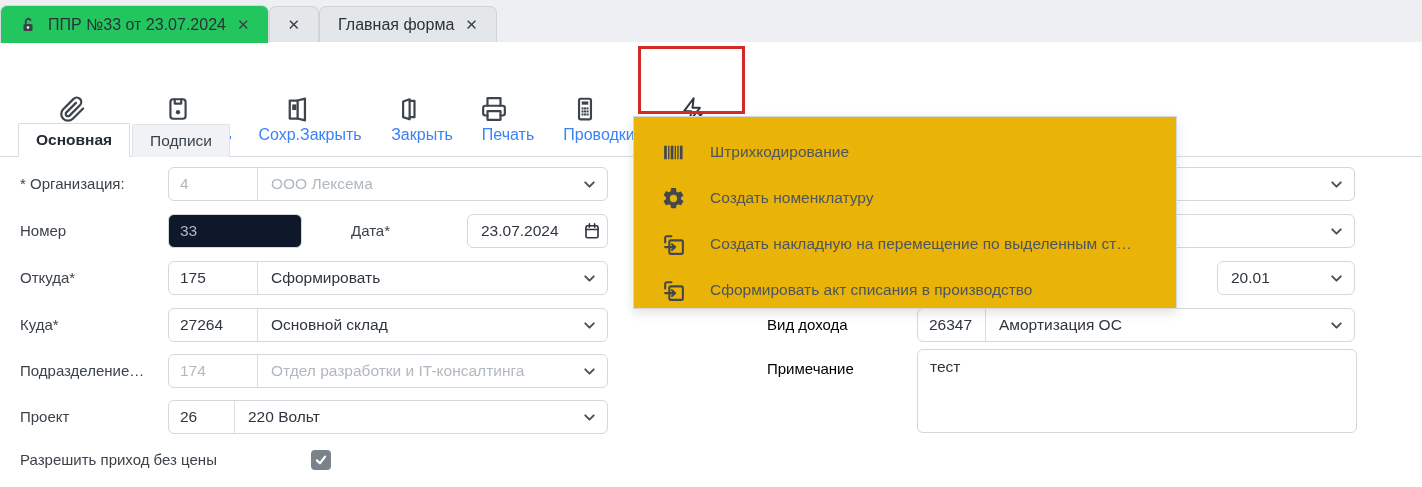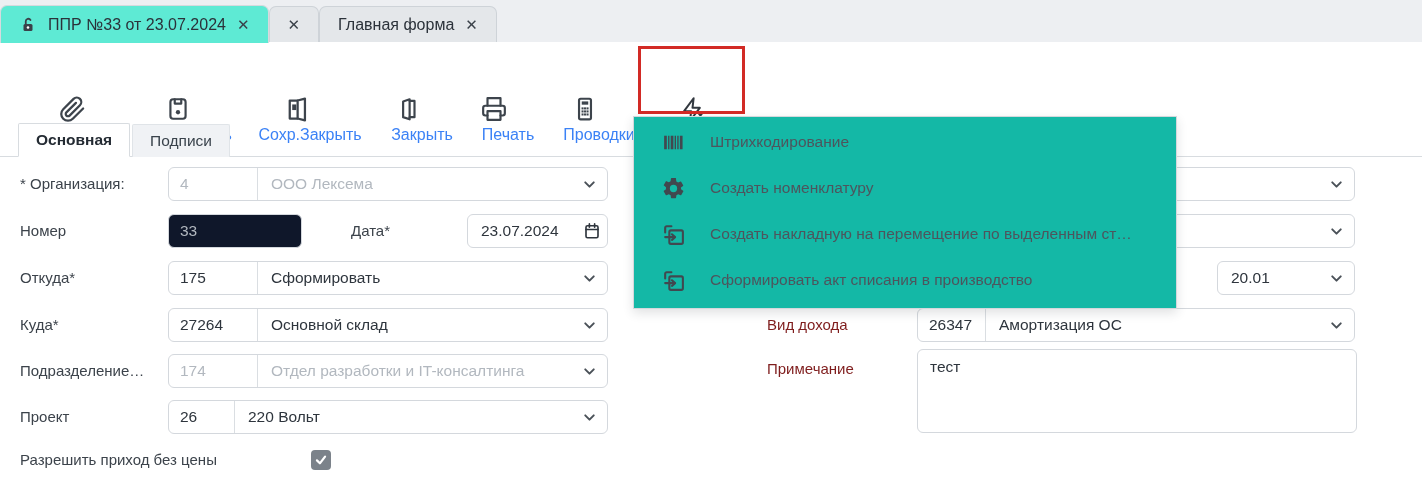--- a/index.html
+++ b/index.html
@@ -6,21 +6,21 @@
   body{width:1422px;height:487px;overflow:hidden;background:#fff;
        font-family:"Liberation Sans","DejaVu Sans",sans-serif;}
   .screen{position:relative;width:1422px;height:487px;background:#fff;}
 
   
   .tabstrip{position:absolute;top:0;left:0;right:0;height:42px;background:#edeff2;
             border-bottom:1px solid #e2e5e9;display:flex;align-items:flex-end;}
   .wtab{height:36px;display:flex;align-items:center;gap:11px;padding:0 18px;
         background:#e4e7ea;border:1px solid #ced3d8;border-bottom:none;
         border-radius:7px 7px 0 0;font-size:16px;color:#2b323a;box-sizing:border-box;white-space:nowrap;}
-  .wtab.active{background:#5eead4;height:38px;margin-bottom:-1px;position:relative;z-index:2;
+  .wtab.active{background:#22c55e;height:38px;margin-bottom:-1px;position:relative;z-index:2;
         border-color:#d6dade;font-weight:400;}
   .wtab .close{font-size:15px;font-weight:700;color:#3a4149;line-height:1;}
   .wtab svg{display:block;}
 
   
   .toolbar{position:absolute;top:42px;left:0;right:0;height:74px;background:#fff;}
   .tbtn{position:absolute;top:52px;display:flex;flex-direction:column;align-items:center;gap:3px;}
   .tbtn .ticon{height:30px;display:flex;align-items:center;justify-content:center;}
   .tbtn .tlabel{font-size:16px;color:#3b82f6;line-height:1;white-space:nowrap;margin-left:28px;}
   .redbox{position:absolute;left:638px;top:46px;width:107px;height:68px;
@@ -30,39 +30,39 @@
   .divline{position:absolute;top:156px;left:0;right:0;height:1px;background:#d8dce0;z-index:1;}
   .formtabs{position:absolute;top:123px;left:18px;height:34px;display:flex;z-index:2;}
   .ftab{display:flex;align-items:center;padding:0 17px;font-size:15.5px;box-sizing:border-box;height:34px;}
   .ftab.active{background:#fff;border:1px solid #d8dce0;border-bottom:1px solid #fff;
                font-weight:700;color:#242b33;border-radius:2px 2px 0 0;}
   .ftab.idle{background:#f0f2f5;border:1px solid #e0e4e8;border-bottom:none;color:#39424b;
              border-radius:2px 2px 0 0;margin-left:2px;height:33px;margin-top:1px;}
 
   
   .flabel{position:absolute;left:20px;font-size:15px;color:#3c434b;white-space:nowrap;}
-  .rlabel{position:absolute;left:767px;font-size:15px;color:#7f1d1d;white-space:nowrap;}
+  .rlabel{position:absolute;left:767px;font-size:15px;color:#000000;white-space:nowrap;}
   .fgroup{position:absolute;height:34px;border:1px solid #d4d8dd;border-radius:6px;background:#fff;
           display:flex;align-items:stretch;font-size:15.5px;color:#2e353d;box-sizing:border-box;}
   .fcode{display:flex;align-items:center;padding:0 11px;border-right:1px solid #dadee2;
          box-sizing:border-box;flex:none;}
   .fval{flex:1;display:flex;align-items:center;padding:0 13px;white-space:nowrap;overflow:hidden;min-width:0;}
   .chev{width:36px;flex:none;display:flex;align-items:center;justify-content:center;}
   .gray{color:#b2b8bf;}
   .finput{position:absolute;height:34px;border:1px solid #d4d8dd;border-radius:6px;background:#0f172a;
           display:flex;align-items:center;padding:0 11px;font-size:15.5px;box-sizing:border-box;}
   .notebox{position:absolute;left:917px;top:349px;width:440px;height:84px;border:1px solid #d4d8dd;
            border-radius:6px;background:#fff;font-size:15.5px;color:#2e353d;padding:8px 12px;box-sizing:border-box;}
   .checkbox{position:absolute;left:311px;top:450px;width:20px;height:20px;background:#7b828a;
             border-radius:4px;display:flex;align-items:center;justify-content:center;}
 
   
-  .opmenu{position:absolute;left:633px;top:116px;width:544px;height:193px;background:#14b8a6;
+  .opmenu{position:absolute;left:633px;top:116px;width:544px;height:193px;background:#eab308;
           border:1px solid #d4d8dc;box-shadow:0 4px 10px rgba(40,50,60,.14);z-index:10;
-          box-sizing:border-box;padding-top:2px;}
+          box-sizing:border-box;padding-top:12px;}
   .mitem{height:46px;display:flex;align-items:center;padding:0 16px 0 26px;gap:24px;
          font-size:15.5px;color:#4d555d;white-space:nowrap;overflow:hidden;}
   .mitem .micon{width:26px;display:flex;align-items:center;justify-content:center;flex:none;}
 </style>
 </head>
 <body>
 
 <div class="screen">
 
   <div class="tabstrip">

